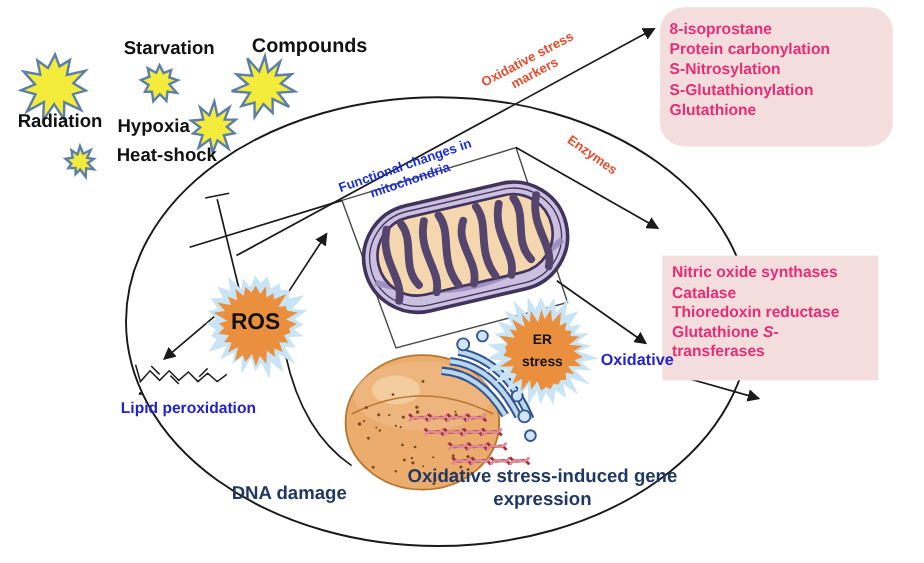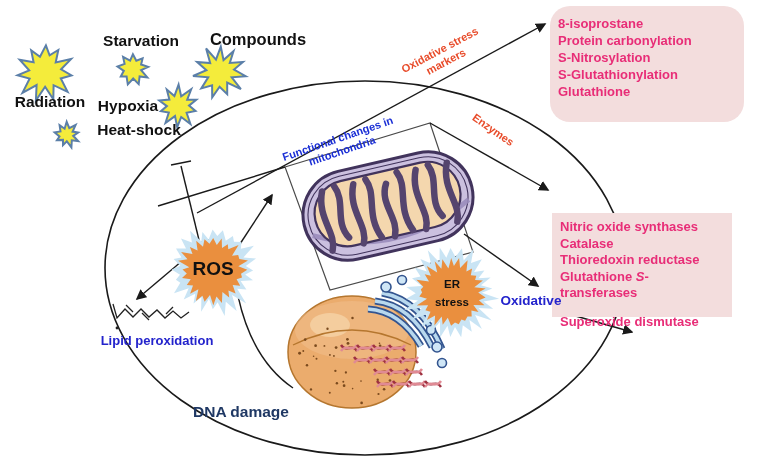--- a/index.html
+++ b/index.html
@@ -217,33 +217,36 @@
     <div>mitochondria</div>
   </div>
 
   <div class="lbl black-txt" style="left:213px;top:269px;font-size:19px;">ROS</div>
   <div class="lbl rot black-txt" style="left:452px;top:293px;font-size:11.5px;line-height:18px;font-weight:bold;">
     <div>ER</div>
     <div>stress</div>
   </div>
   <div class="lbl blue-lbl" style="left:157px;top:340px;">Lipid peroxidation</div>
   <div class="lbl navy-lbl" style="left:241px;top:412px;">DNA damage</div>
+  <div class="lbl rot navy-lbl" style="left:452px;top:407px;line-height:19px;">
+    <div>Oxidative stress-induced gene</div>
+    <div>expression</div>
+  </div>
 
   <div class="lbl blue-lbl" style="left:531px;top:300px;font-size:13.5px;">Oxidative</div>
 
   <div class="pinkbox" style="left:550px;top:6px;width:194px;height:116px;border-radius:20px;">
     <div>8-isoprostane</div>
     <div>Protein carbonylation</div>
     <div>S-Nitrosylation</div>
     <div>S-Glutathionylation</div>
     <div>Glutathione</div>
   </div>
 
   <div class="pinkbox" style="left:552px;top:172px;width:180px;height:104px;line-height:16.5px;padding-top:6px;margin-top:41px;">
     <div>Nitric oxide synthases</div>
     <div>Catalase</div>
     <div>Thioredoxin reductase</div>
     <div><span>Glutathione </span><i>S</i><span>-transferases</span></div>
     <div class="gap"></div>
-    <div>Superoxide dismutase</div>
   </div>
 
 </div>
 
 </body></html>

